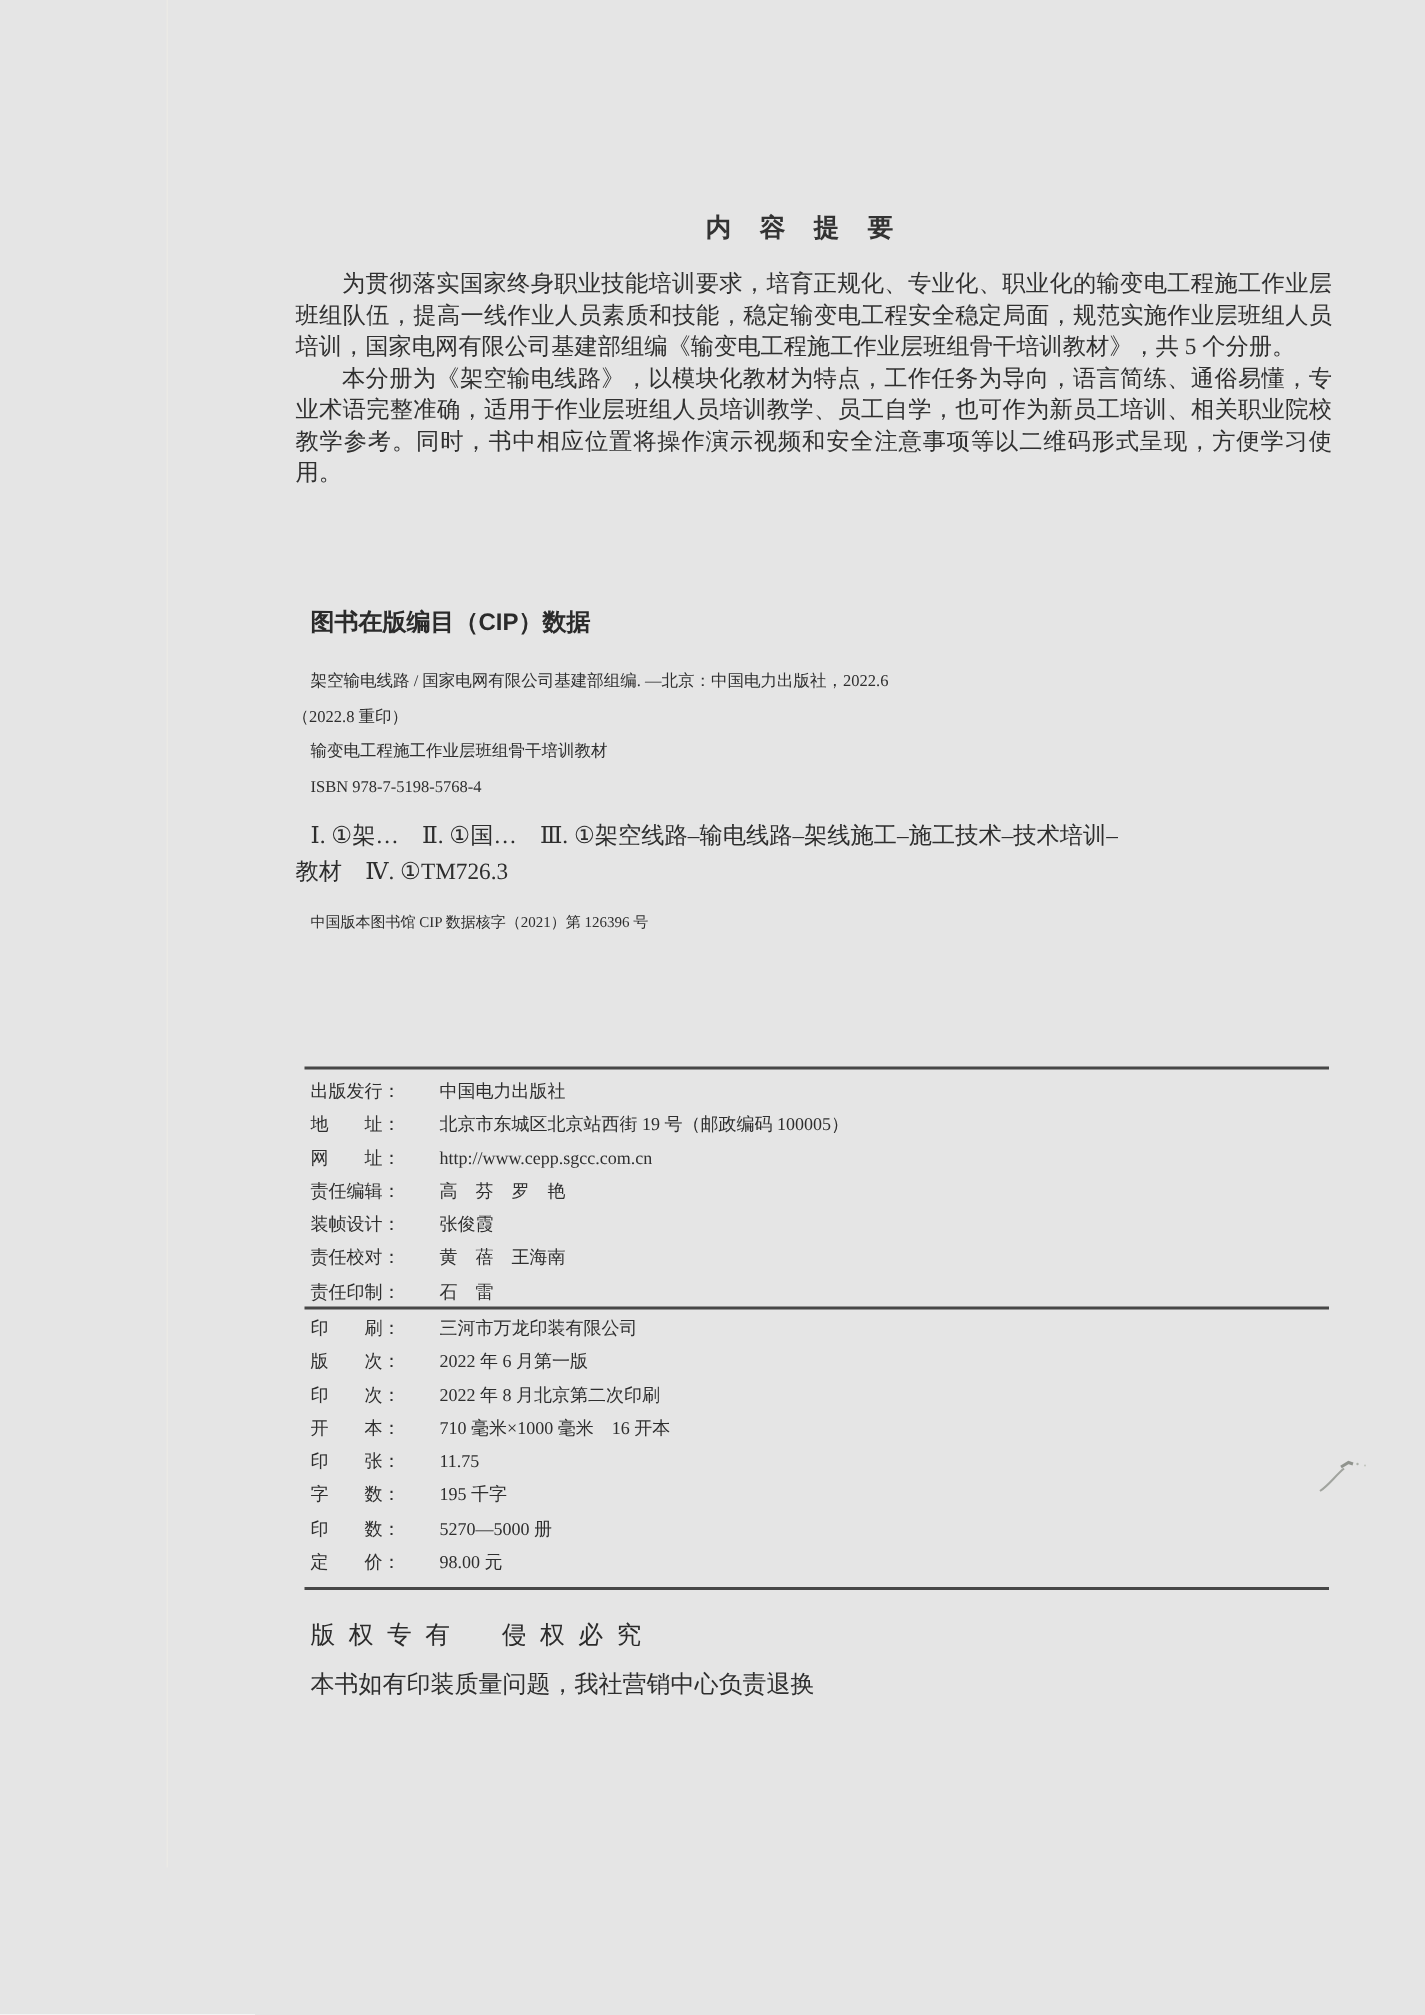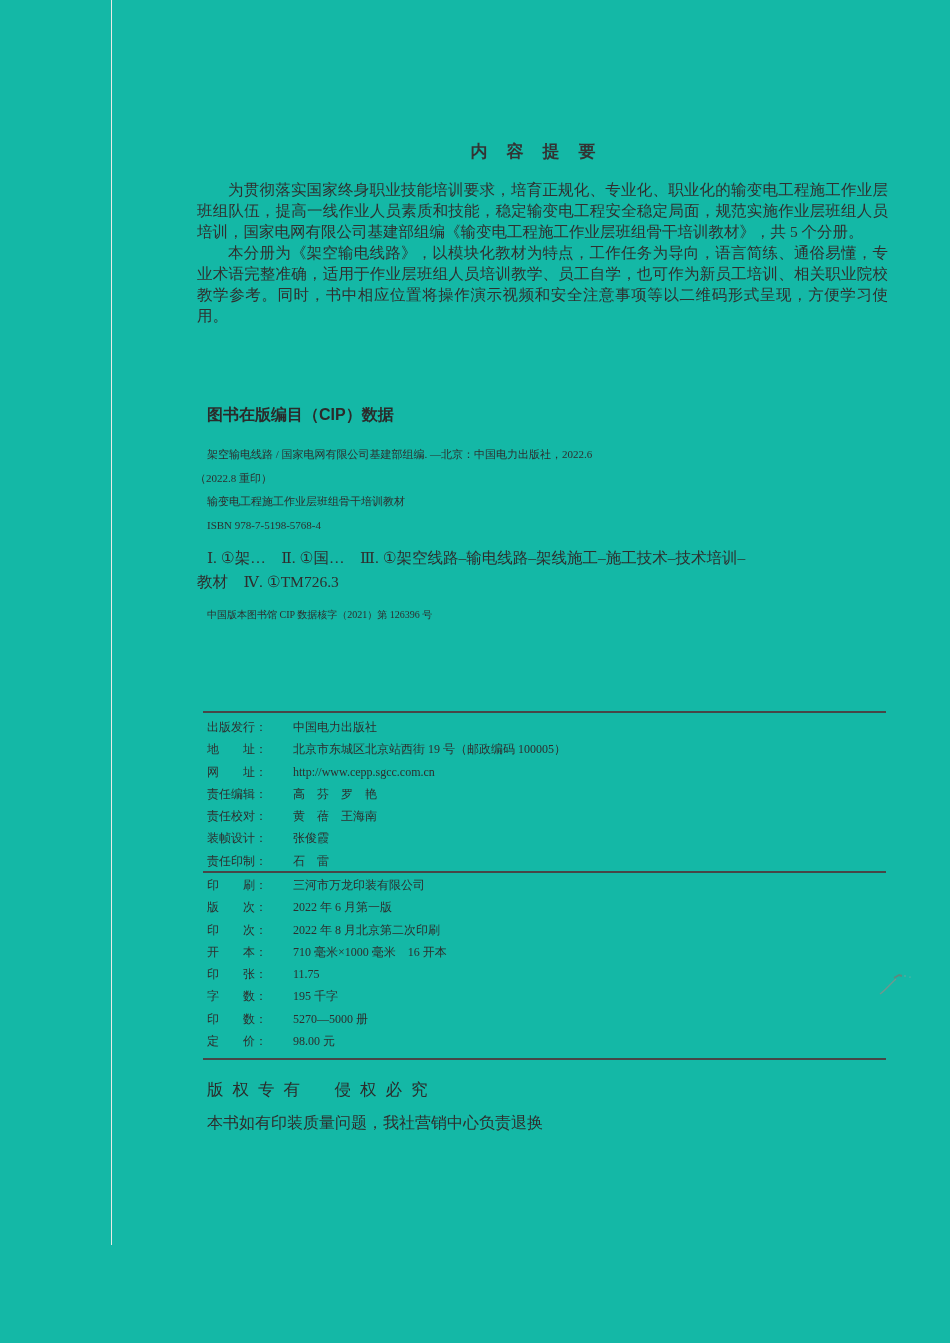--- a/index.html
+++ b/index.html
@@ -1,20 +1,20 @@
 <!DOCTYPE html>
 <html><head>
 <meta charset="utf-8">
 <style>
   html, body { margin: 0; padding: 0; background: #ffffff; }
   .page {
     position: relative;
     width: 950px;
     height: 1343px;
-    background: #14b8a6;
+    background: #e5e5e5;
     overflow: hidden;
     font-family: "Liberation Serif", "DejaVu Serif", serif;
     color: #2e2e2e;
     font-size: 16px;
   }
   
   .scan-edge {
     position: absolute;
     left: 111px; top: 0;
     width: 1px; height: 1245px;
@@ -128,24 +128,24 @@
       <div class="row">
         <span class="lbl">地　　址：</span><span class="val">北京市东城区北京站西街 19 号（邮政编码 100005）</span>
       </div>
       <div class="row">
         <span class="lbl">网　　址：</span><span class="val">http://www.cepp.sgcc.com.cn</span>
       </div>
       <div class="row">
         <span class="lbl">责任编辑：</span><span class="val">高　芬　罗　艳</span>
       </div>
       <div class="row">
-        <span class="lbl">责任校对：</span><span class="val">黄　蓓　王海南</span>
+        <span class="lbl">装帧设计：</span><span class="val">张俊霞</span>
       </div>
       <div class="row">
-        <span class="lbl">装帧设计：</span><span class="val">张俊霞</span>
+        <span class="lbl">责任校对：</span><span class="val">黄　蓓　王海南</span>
       </div>
       <div class="row">
         <span class="lbl">责任印制：</span><span class="val">石　雷</span>
       </div>
     </div>
 
     <div class="abs info-rows print-rows">
       <div class="row">
         <span class="lbl">印　　刷：</span><span class="val">三河市万龙印装有限公司</span>
       </div>

